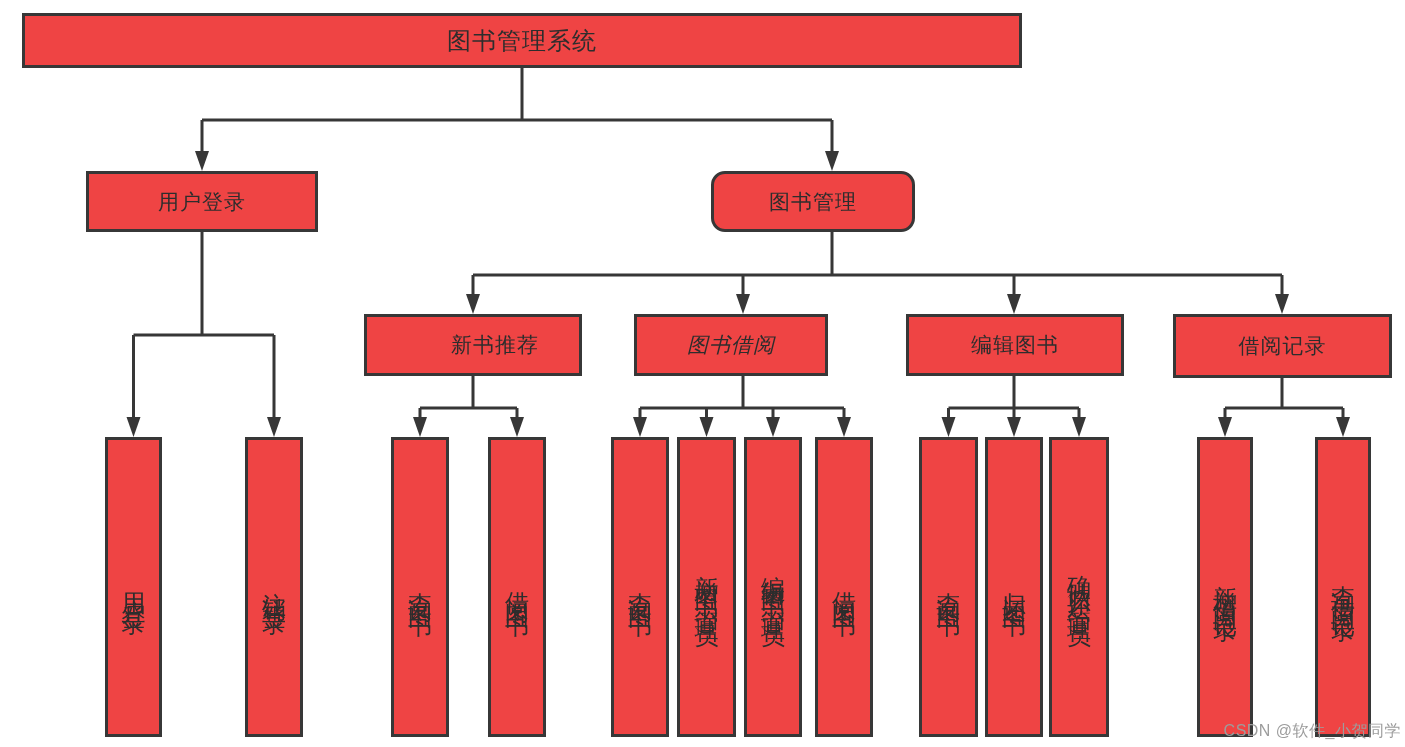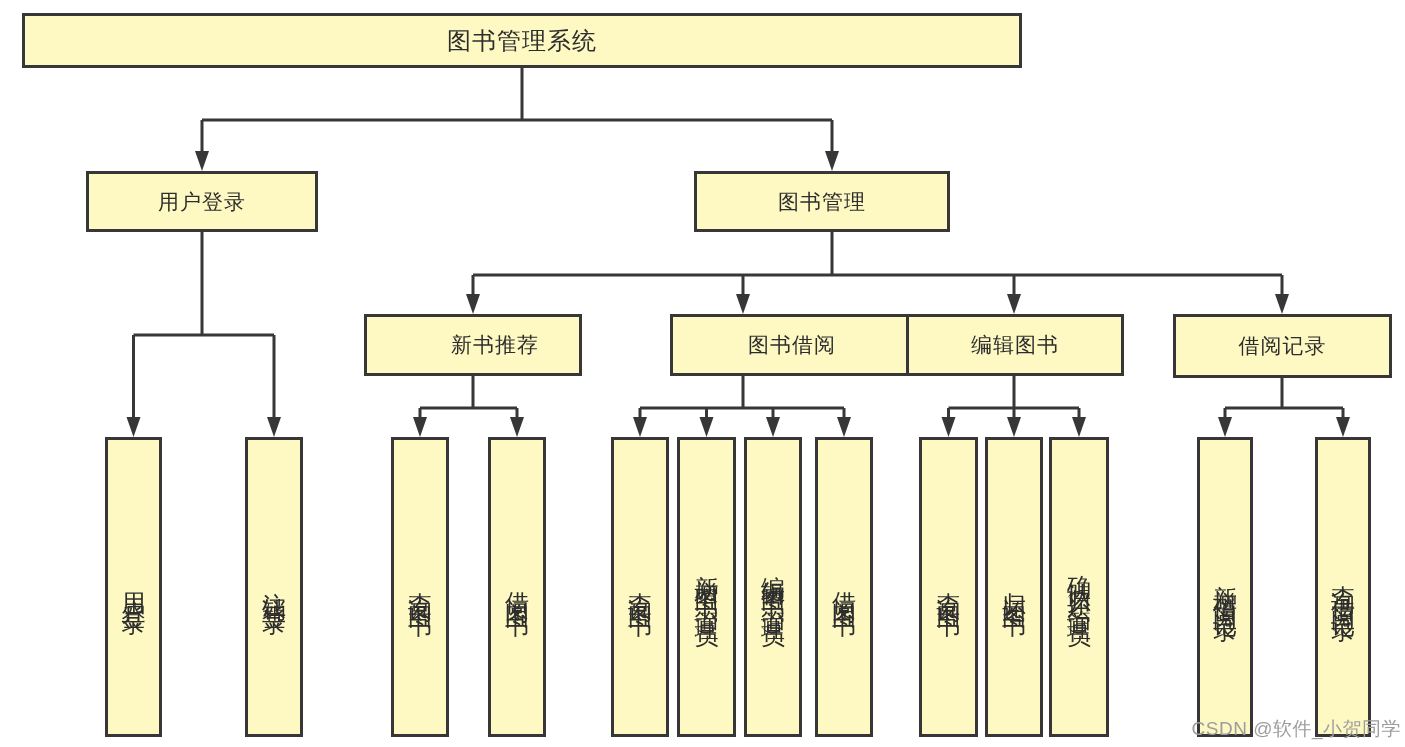--- a/index.html
+++ b/index.html
@@ -14,21 +14,21 @@
   }
   .connector-layer {
     position: absolute;
     left: 0; top: 0;
     width: 1405px; height: 747px;
     z-index: 0;
   }
   .node {
     position: absolute;
     box-sizing: border-box;
-    background: #fef9c3;
+    background: #ef4444;
     border: 3px solid #373737;
     display: flex;
     align-items: center;
     justify-content: center;
     z-index: 1;
   }
   .node-label-h {
     font-size: 21px;
     letter-spacing: 1px;
     white-space: nowrap;
@@ -41,21 +41,21 @@
     font-size: 24px;
     line-height: 1;
     letter-spacing: 7px;
     color: #2d2d2d;
     white-space: nowrap;
   }
   .watermark {
     position: absolute;
     right: 4px;
     bottom: 5px;
-    font-size: 19px;
+    font-size: 16px;
     color: #9d9d9d;
     letter-spacing: 0.5px;
     z-index: 2;
     white-space: nowrap;
   }
 </style>
 </head>
 <body>
 
 <div class="canvas">
@@ -93,28 +93,28 @@
     </g>
   </svg>
 
   <div class="node root" style="left:22px; top:13px; width:1000px; height:55px;">
     <span class="node-label-h">图书管理系统</span>
   </div>
 
   <div class="node" style="left:86px; top:171px; width:232px; height:61px;">
     <span class="node-label-h">用户登录</span>
   </div>
-  <div class="node" style="left:694px; top:171px; width:256px; height:61px;">
+  <div class="node" style="left:711px; top:171px; width:204px; height:61px;border-radius:14px;">
     <span class="node-label-h">图书管理</span>
   </div>
 
   <div class="node" style="left:364px; top:314px; width:218px; height:62px;padding-left:44px;">
     <span class="node-label-h">新书推荐</span>
   </div>
-  <div class="node" style="left:670px; top:314px; width:244px; height:62px;">
+  <div class="node" style="left:634px; top:314px; width:194px; height:62px;font-style:italic;">
     <span class="node-label-h">图书借阅</span>
   </div>
   <div class="node" style="left:906px; top:314px; width:218px; height:62px;">
     <span class="node-label-h">编辑图书</span>
   </div>
   <div class="node" style="left:1173px; top:314px; width:219px; height:64px;text-align:center;">
     <span class="node-label-h">借阅记录</span>
   </div>
 
   <div class="node" style="left:105px; top:437px; width:57px; height:300px;">

